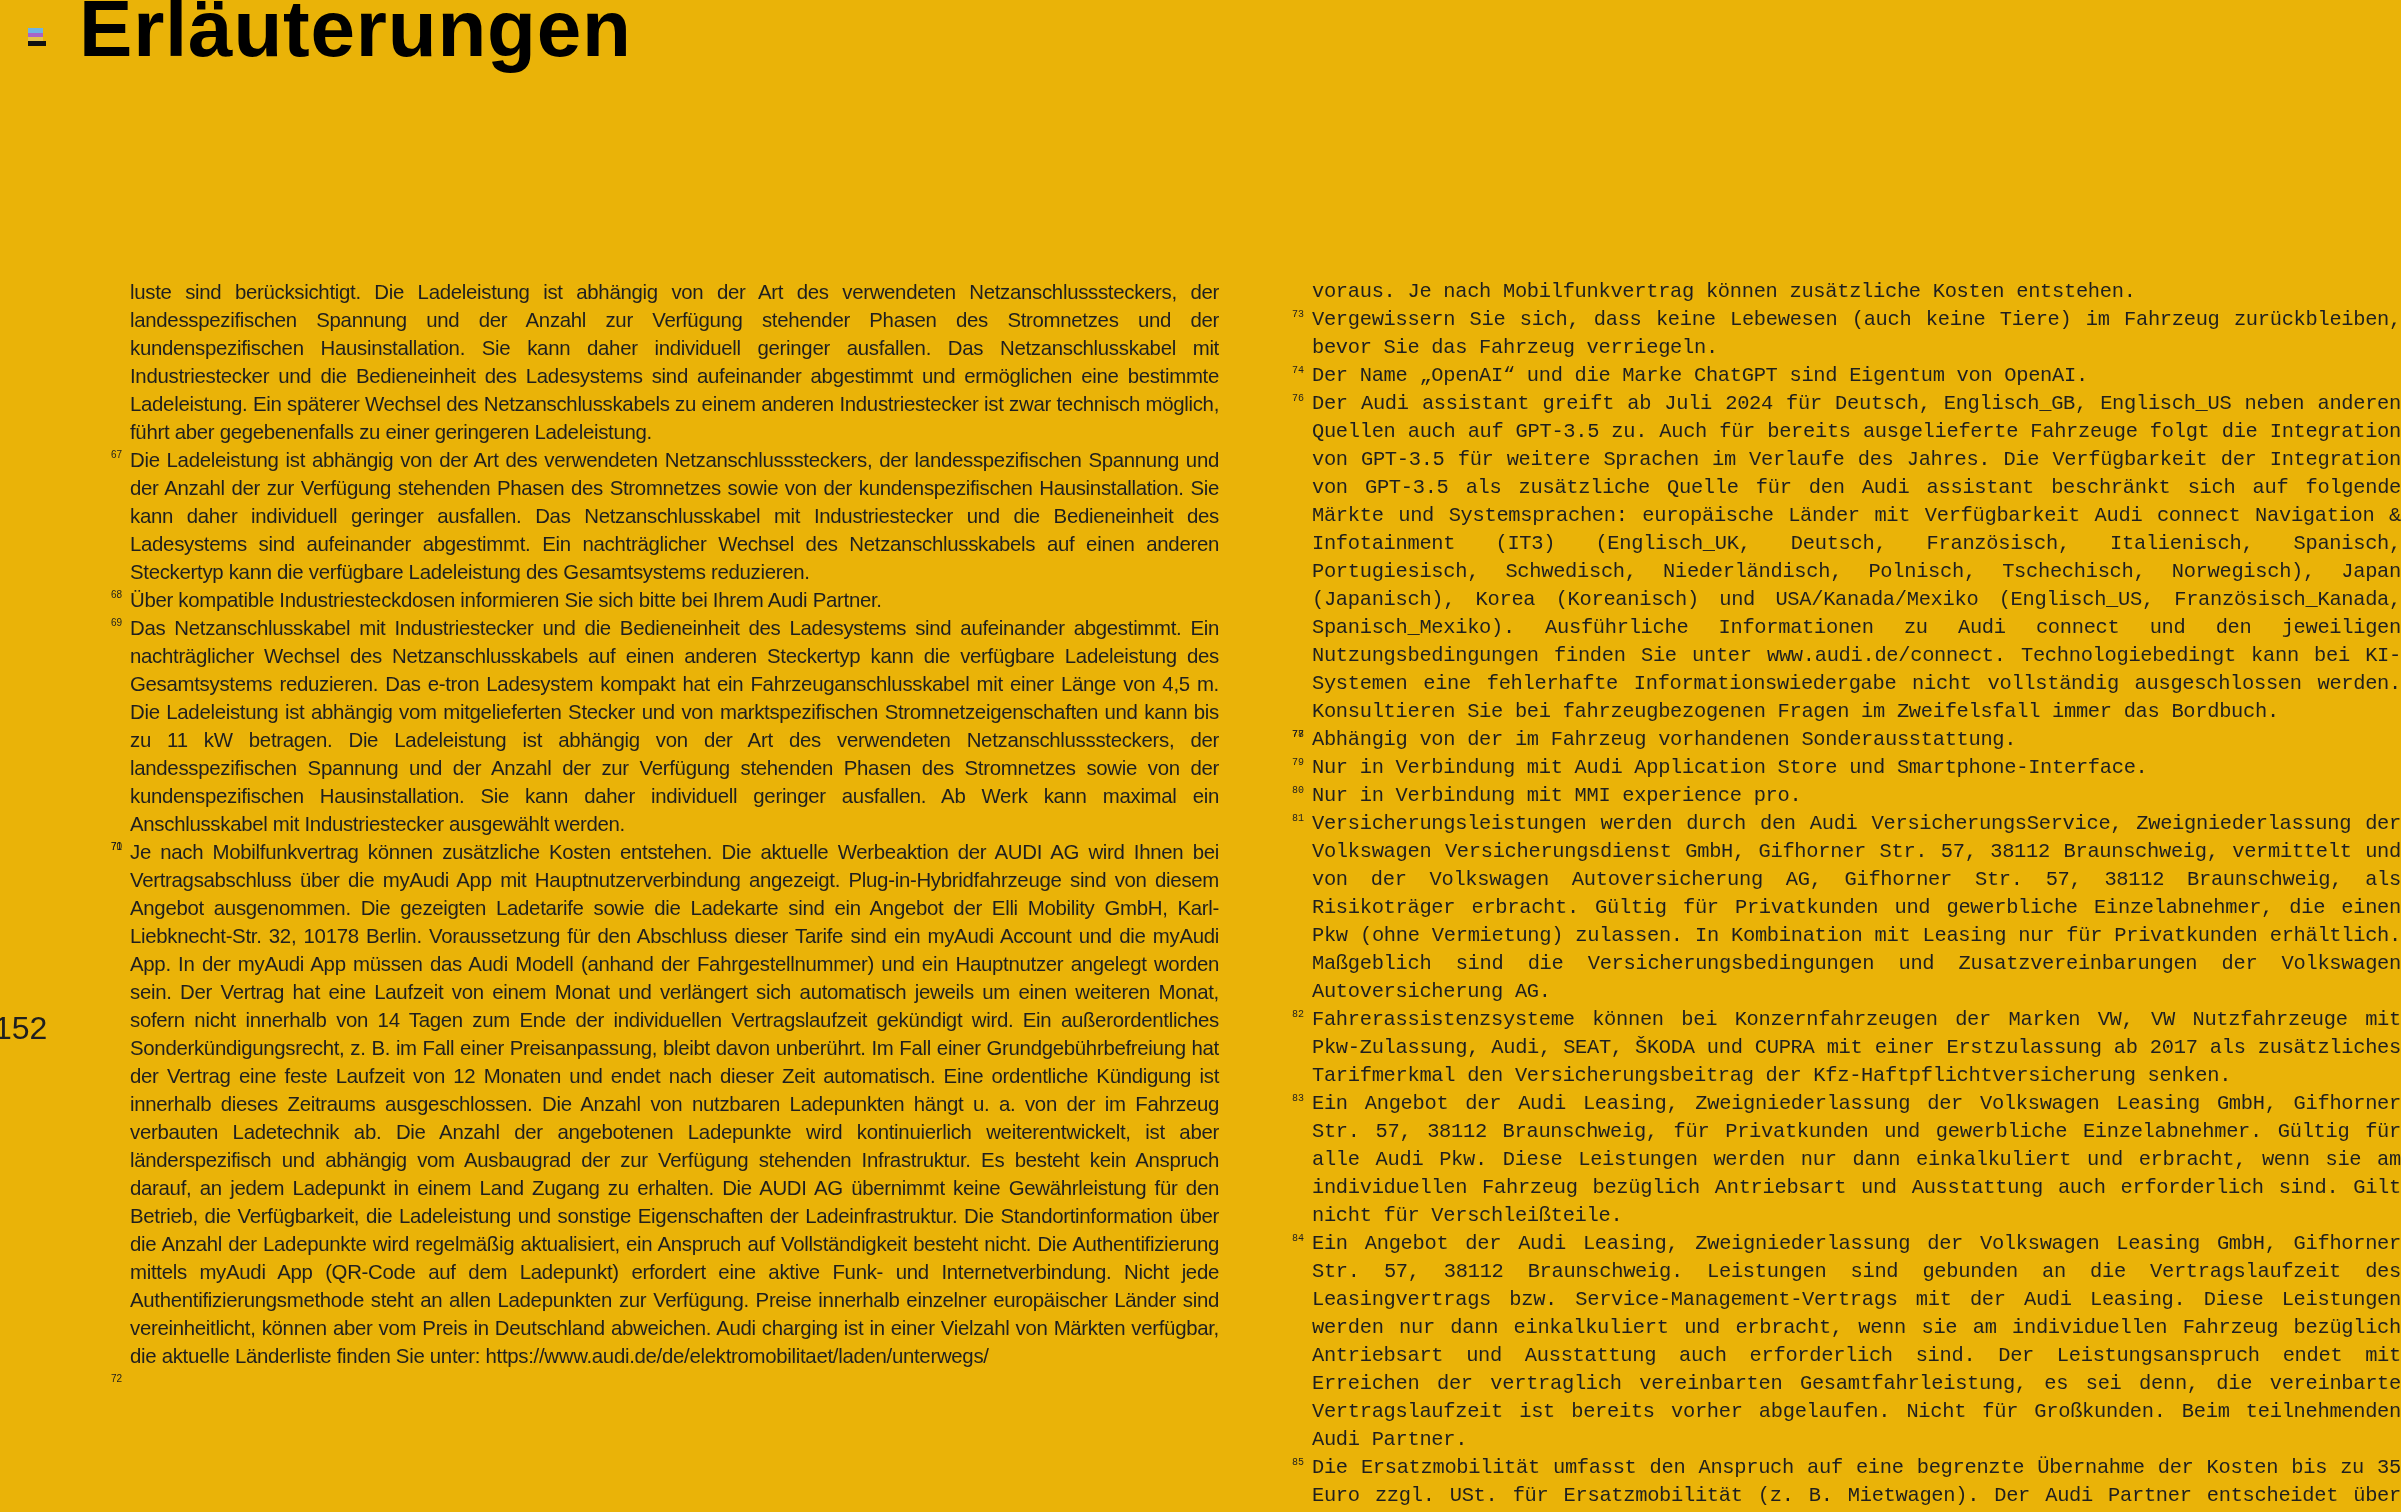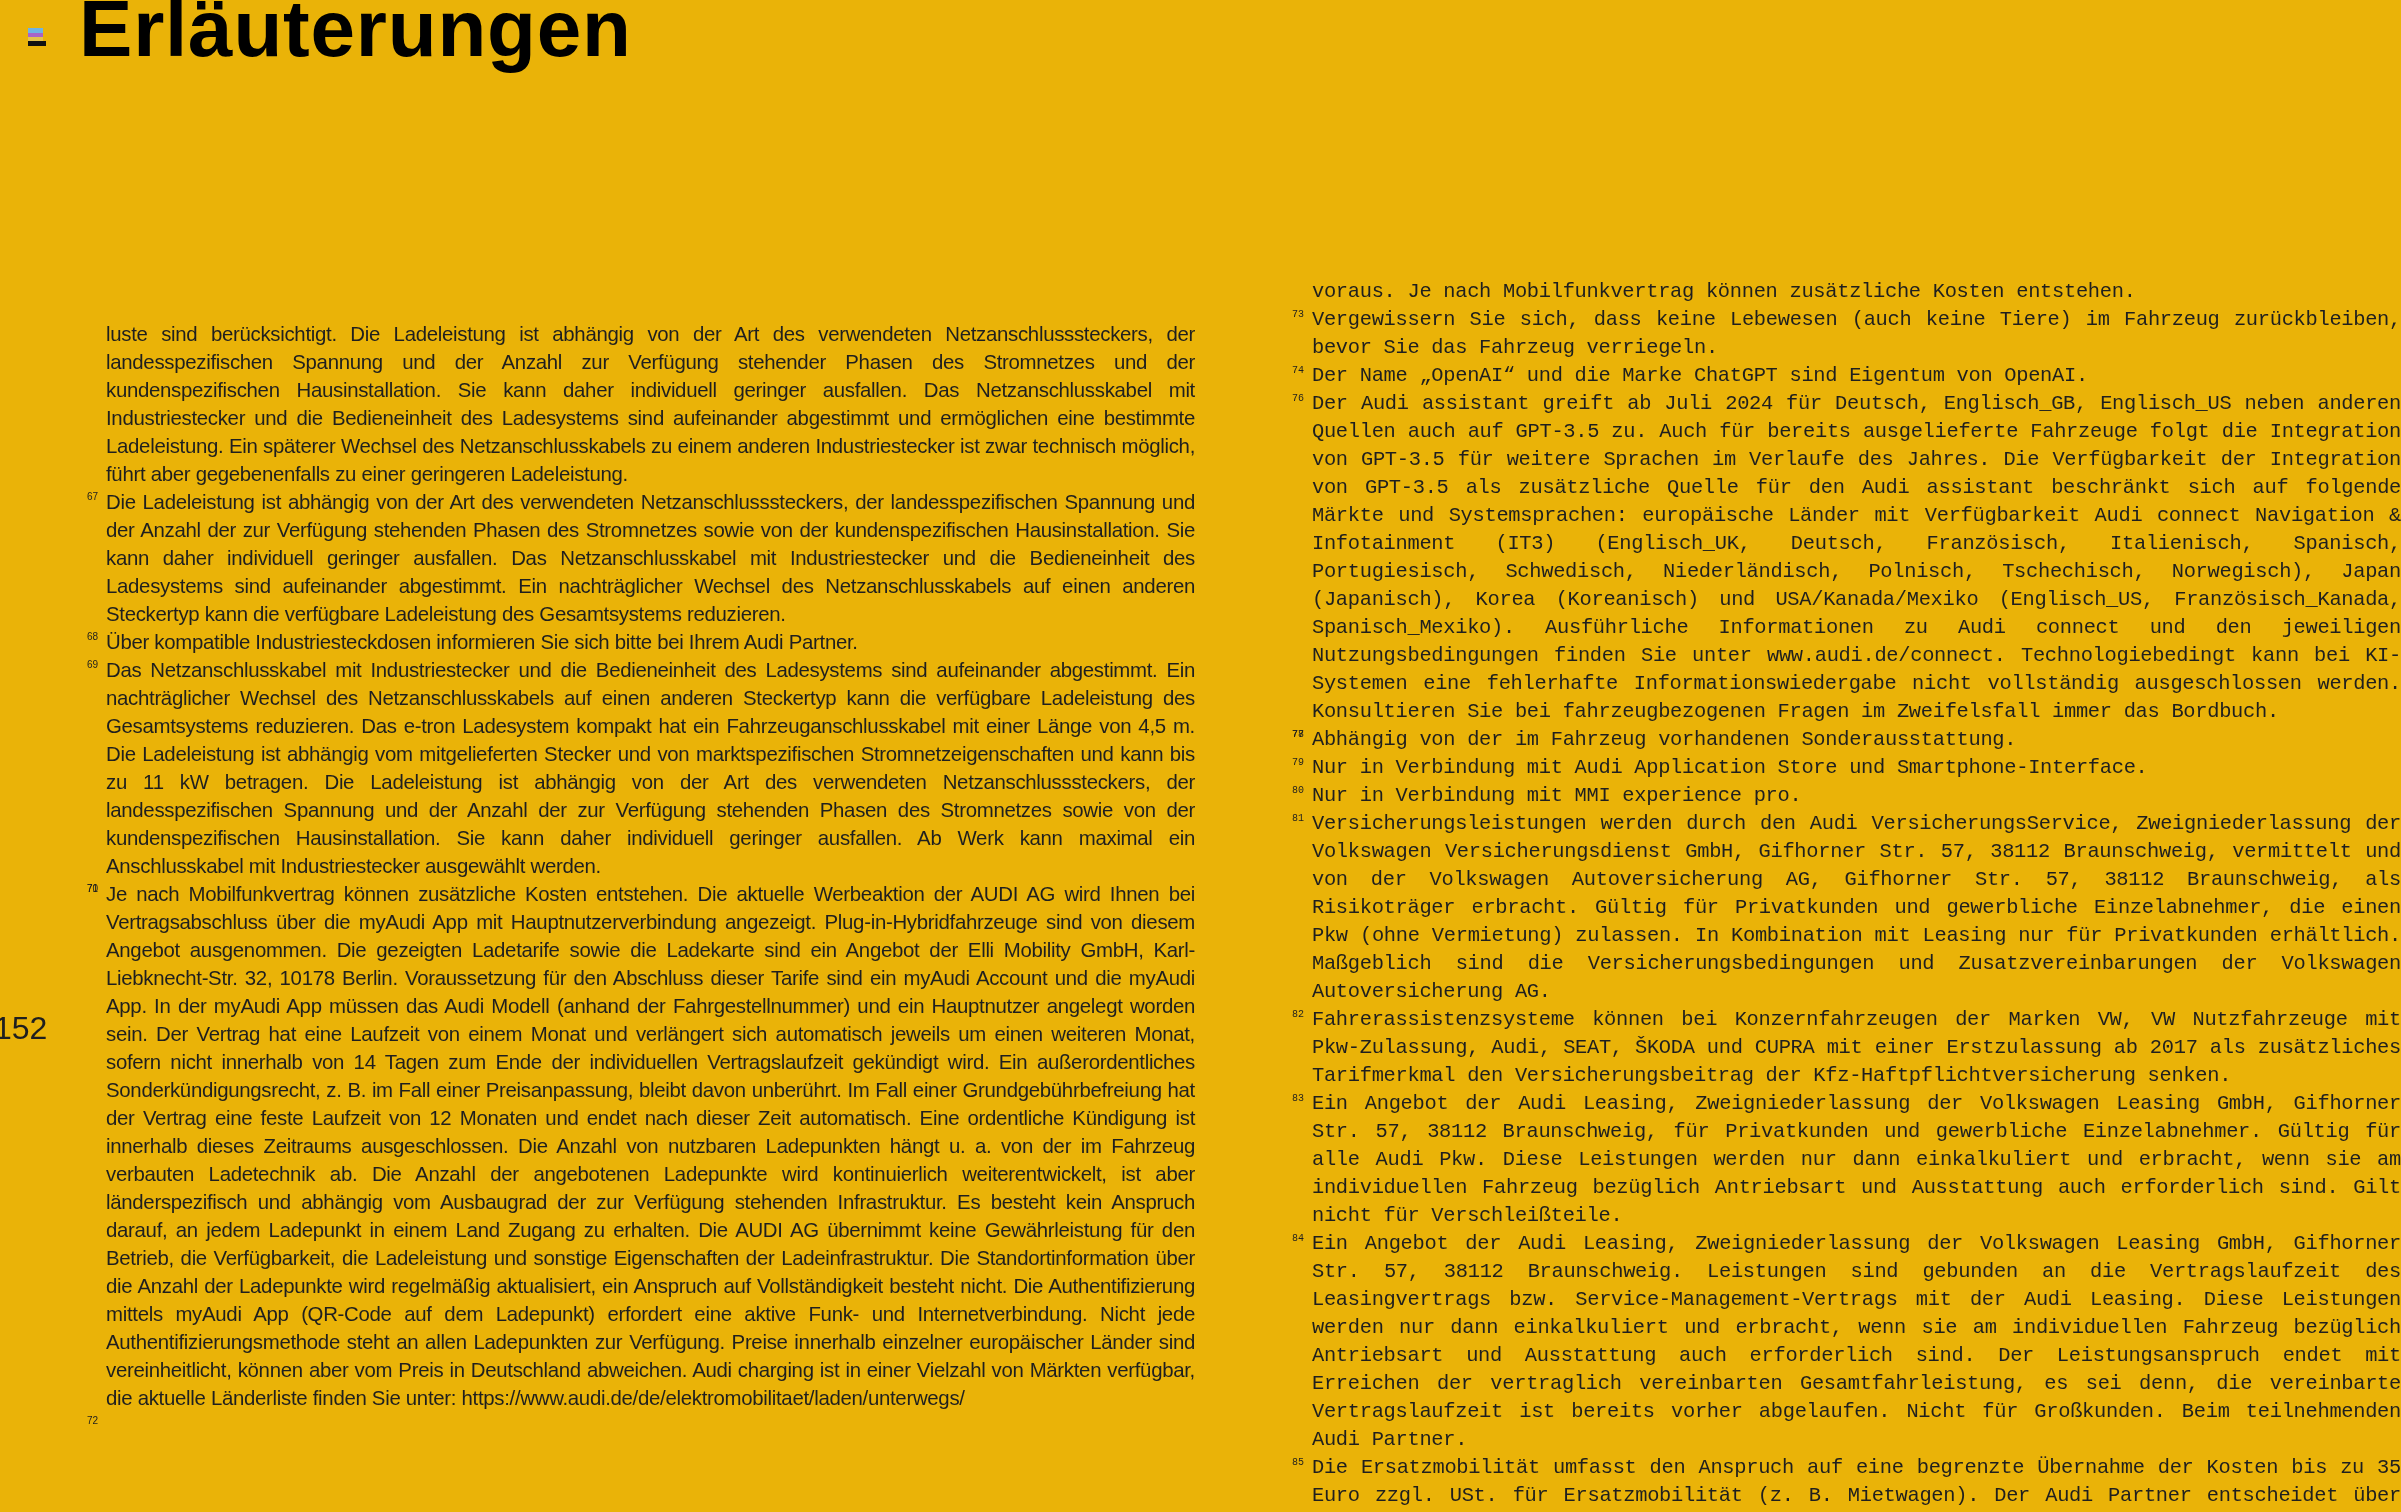--- a/index.html
+++ b/index.html
@@ -44,21 +44,21 @@
   }
   .col {
     position:absolute;
     top:278px;
     color:#1f1f1f;
     font-size:20.4px;
     line-height:28px;
     letter-spacing:-0.3px;
     text-align:justify;
   }
-  .col-left  { left:68px;  width:1127px;margin-top:42px; }
+  .col-left  { left:92px;  width:1127px; }
   .col-right { left:1274px; width:1127px;font-family:Liberation Mono, monospace; }
   .fn { position:relative; padding-left:38px; }
   .fn .marker {
     position:absolute;
     left:0; top:-5.3px;
     width:30px;
     text-align:right;
     font-size:10px;
     line-height:28px;
     letter-spacing:0;

